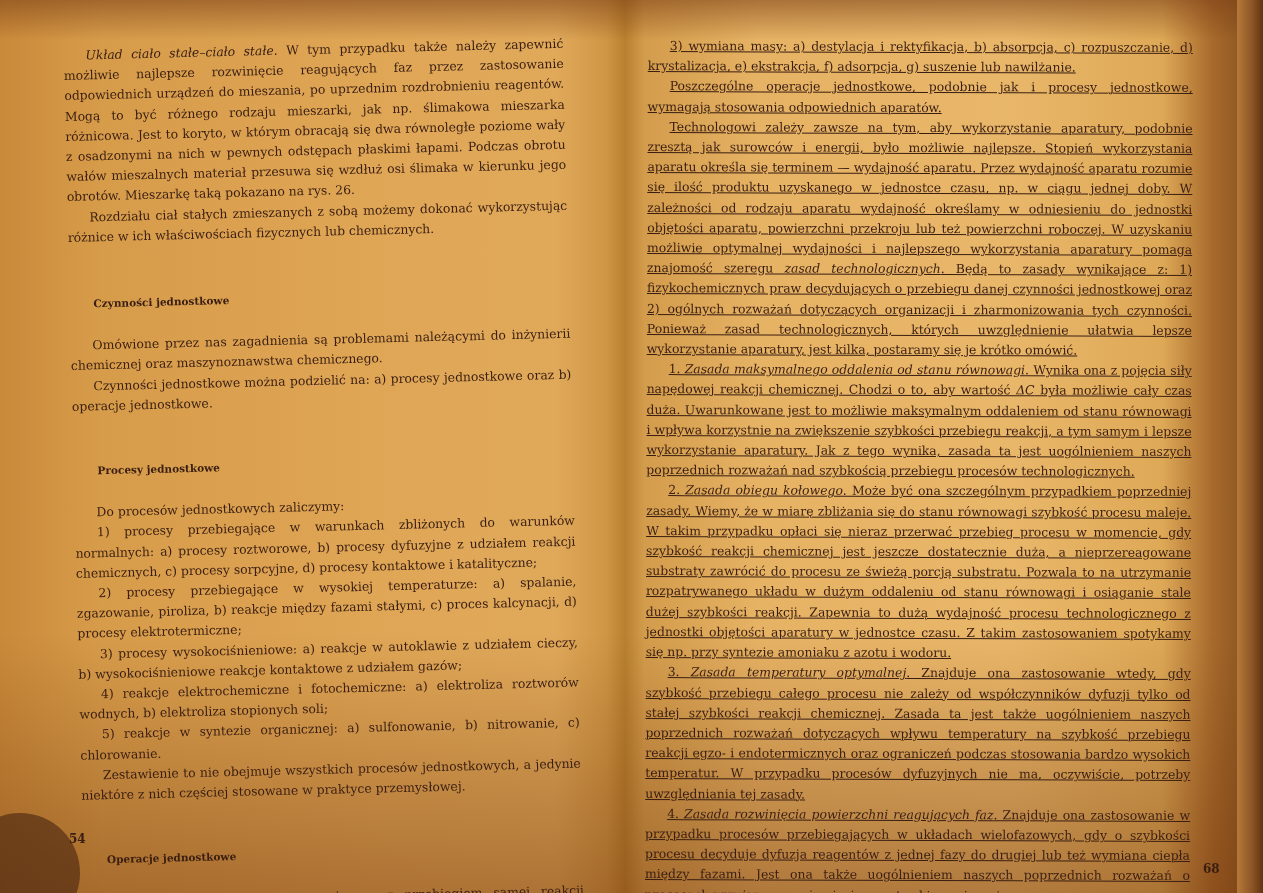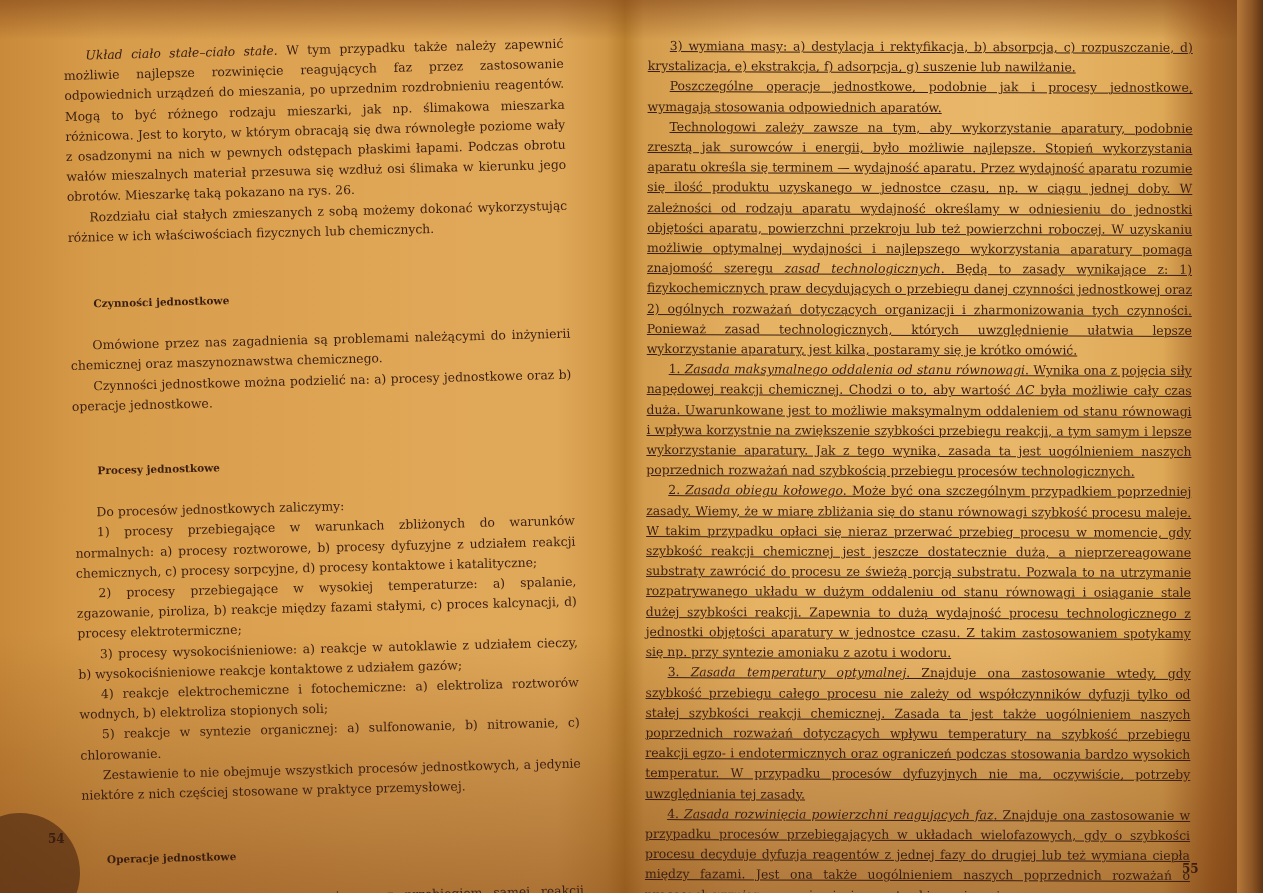--- a/index.html
+++ b/index.html
@@ -39,21 +39,21 @@
     .page.right { left: 648px; width: 545px; text-decoration: underline; }
     .page.left .content { transform: rotate(-1.4deg); transform-origin: 0 0; }
     .page.right .content { transform: rotate(0.2deg); transform-origin: 0 0; }
     p { margin: 0; text-indent: 22px; }
     em { font-style: italic; }
     .heading {
       font-weight: bold; font-size: 10.5px; text-indent: 24px;
       margin: 44px 0 22px 0;
     }
     .heading.first { margin-top: 46px; }
-    .folio { position: absolute; font-weight: bold; font-size: 12px; color: #3a1e12; }
+    .folio { position: absolute; font-weight: bold; font-size: 12px; color: #3a1e12; margin-left: 21px; }
     .folio.left { left: 48px; top: 832px; }
     .folio.right { left: 1182px; top: 862px; }
   </style>
 </head>
 <body>
 
 <div class="spread"></div>
 <div class="shade-top"></div>
 <div class="shade-bottom"></div>
 <div class="shade-left-corner"></div>
@@ -93,13 +93,13 @@
     <p><span>1. </span><em>Zasada maksymalnego oddalenia od stanu równowagi</em><span>. Wynika ona z pojęcia siły napędowej reakcji chemicznej. Chodzi o to, aby wartość </span><em>ΔC</em><span> była możliwie cały czas duża. Uwarunkowane jest to możliwie maksymalnym oddaleniem od stanu równowagi i wpływa korzystnie na zwiększenie szybkości przebiegu reakcji, a tym samym i lepsze wykorzystanie aparatury. Jak z tego wynika, zasada ta jest uogólnieniem naszych poprzednich rozważań nad szybkością przebiegu procesów technologicznych.</span></p>
 
     <p><span>2. </span><em>Zasada obiegu kołowego</em><span>. Może być ona szczególnym przypadkiem poprzedniej zasady. Wiemy, że w miarę zbliżania się do stanu równowagi szybkość procesu maleje. W takim przypadku opłaci się nieraz przerwać przebieg procesu w momencie, gdy szybkość reakcji chemicznej jest jeszcze dostatecznie duża, a nieprzereagowane substraty zawrócić do procesu ze świeżą porcją substratu. Pozwala to na utrzymanie rozpatrywanego układu w dużym oddaleniu od stanu równowagi i osiąganie stale dużej szybkości reakcji. Zapewnia to dużą wydajność procesu technologicznego z jednostki objętości aparatury w jednostce czasu. Z takim zastosowaniem spotykamy się np. przy syntezie amoniaku z azotu i wodoru.</span></p>
 
     <p><span>3. </span><em>Zasada temperatury optymalnej</em><span>. Znajduje ona zastosowanie wtedy, gdy szybkość przebiegu całego procesu nie zależy od współczynników dyfuzji tylko od stałej szybkości reakcji chemicznej. Zasada ta jest także uogólnieniem naszych poprzednich rozważań dotyczących wpływu temperatury na szybkość przebiegu reakcji egzo- i endotermicznych oraz ograniczeń podczas stosowania bardzo wysokich temperatur. W przypadku procesów dyfuzyjnych nie ma, oczywiście, potrzeby uwzględniania tej zasady.</span></p>
 
     <p><span>4. </span><em>Zasada rozwinięcia powierzchni reagujących faz</em><span>. Znajduje ona zastosowanie w przypadku procesów przebiegających w układach wielofazowych, gdy o szybkości procesu decyduje dyfuzja reagentów z jednej fazy do drugiej lub też wymiana ciepła między fazami. Jest ona także uogólnieniem naszych poprzednich rozważań o procesach wymiany masy i pojęcia warstewki granicznej.</span></p>
 
   </div>
 </div>
-<div class="folio right">55</div>
+<div class="folio right">68</div>
 
 </body></html>

